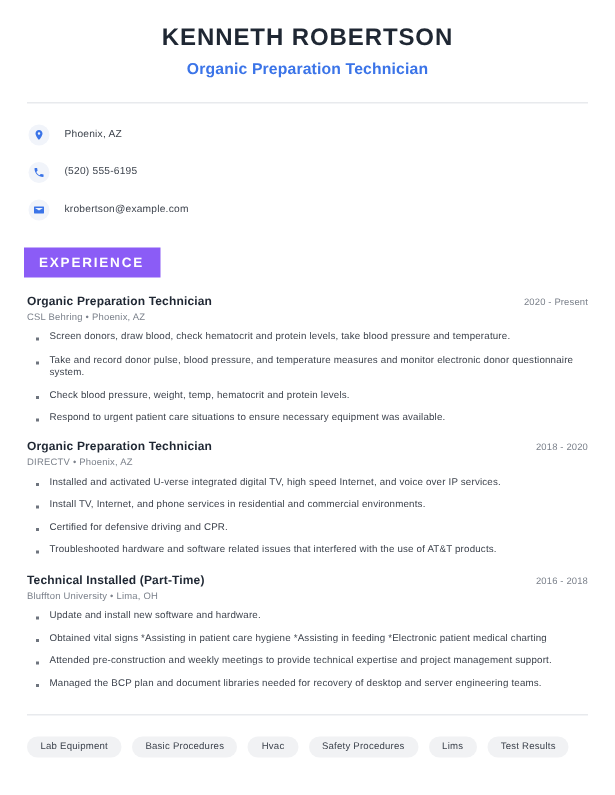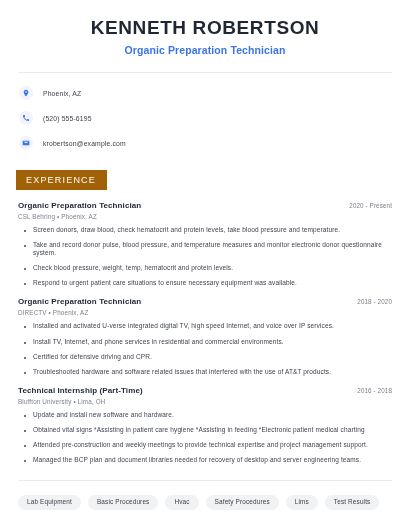--- a/index.html
+++ b/index.html
@@ -18,21 +18,21 @@
     overflow: hidden;
     padding: 0 18px;
   }
 
   
   .header {
     padding-top: 17px;
     text-align: center;
   }
   .name {
-    font-size: 19px;
+    font-size: 16px;
     font-weight: bold;
     letter-spacing: 0.6px;
     color: #1f2733;
     line-height: 1.15;
   }
   .job-title {
     margin-top: 5px;
     font-size: 10.5px;
     font-weight: bold;
     color: #3b74e8;
@@ -70,24 +70,24 @@
   .contact-text {
     margin-left: 10px;
     font-size: 6.8px;
     color: #3d434d;
     letter-spacing: 0.15px;
   }
 
   
   .section-badge {
     display: inline-block;
-    background: #a16207;
+    background: #8b5cf6;
     color: #ffffff;
     font-size: 9px;
-    font-weight: normal;
+    font-weight: bold;
     letter-spacing: 1.2px;
     padding: 5px 11px 5px 10px;
     margin-left: -2px;
   }
   .sec-experience { margin-top: 17px; }
   .sec-skills { margin-top: 14px; }
 
   
   .exp-list { margin-top: 11px; }
   .exp-item { margin-bottom: 1px; }
@@ -256,21 +256,21 @@
             <span class="bullet-dot"></span>
             <span class="bullet-text">Troubleshooted hardware and software related issues that interfered with the use of AT&amp;T products.</span>
           </div>
         </div>
       </div>
 
       <div class="exp-gap"></div>
 
       <div class="exp-item">
         <div class="exp-head">
-          <span class="exp-role">Technical Internship (Part-Time)</span>
+          <span class="exp-role">Technical Installed (Part-Time)</span>
           <span class="exp-dates">2016 - 2018</span>
         </div>
         <div class="exp-org">Bluffton University • Lima, OH</div>
         <div class="bullets">
           <div class="bullet">
             <span class="bullet-dot"></span>
             <span class="bullet-text">Update and install new software and hardware.</span>
           </div>
           <div class="bullet">
             <span class="bullet-dot"></span>

